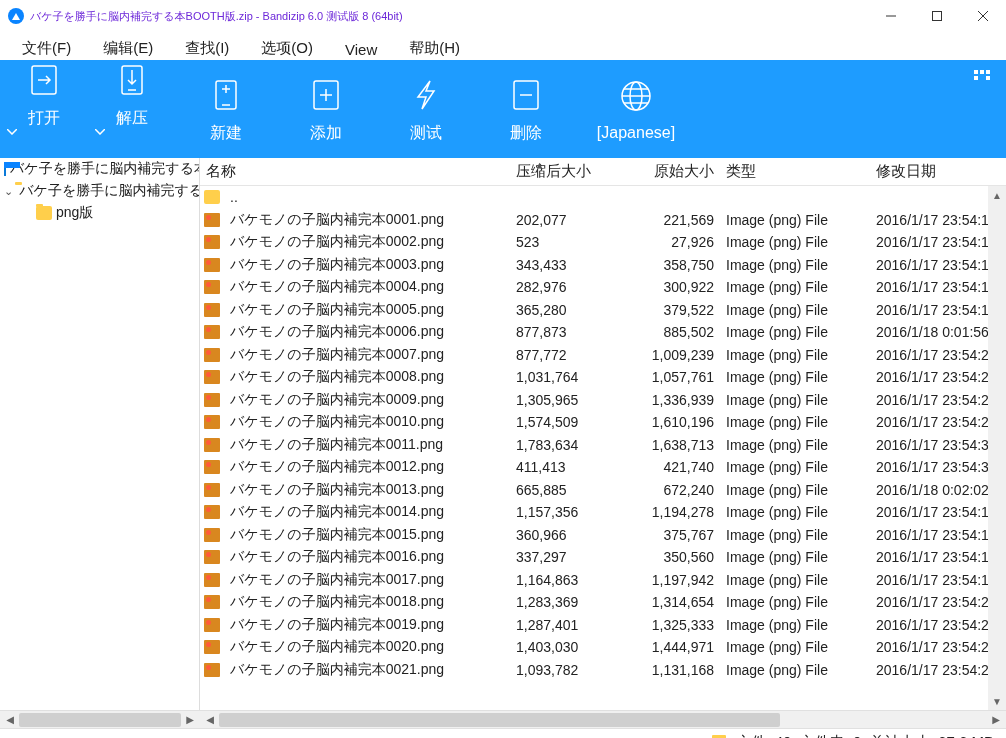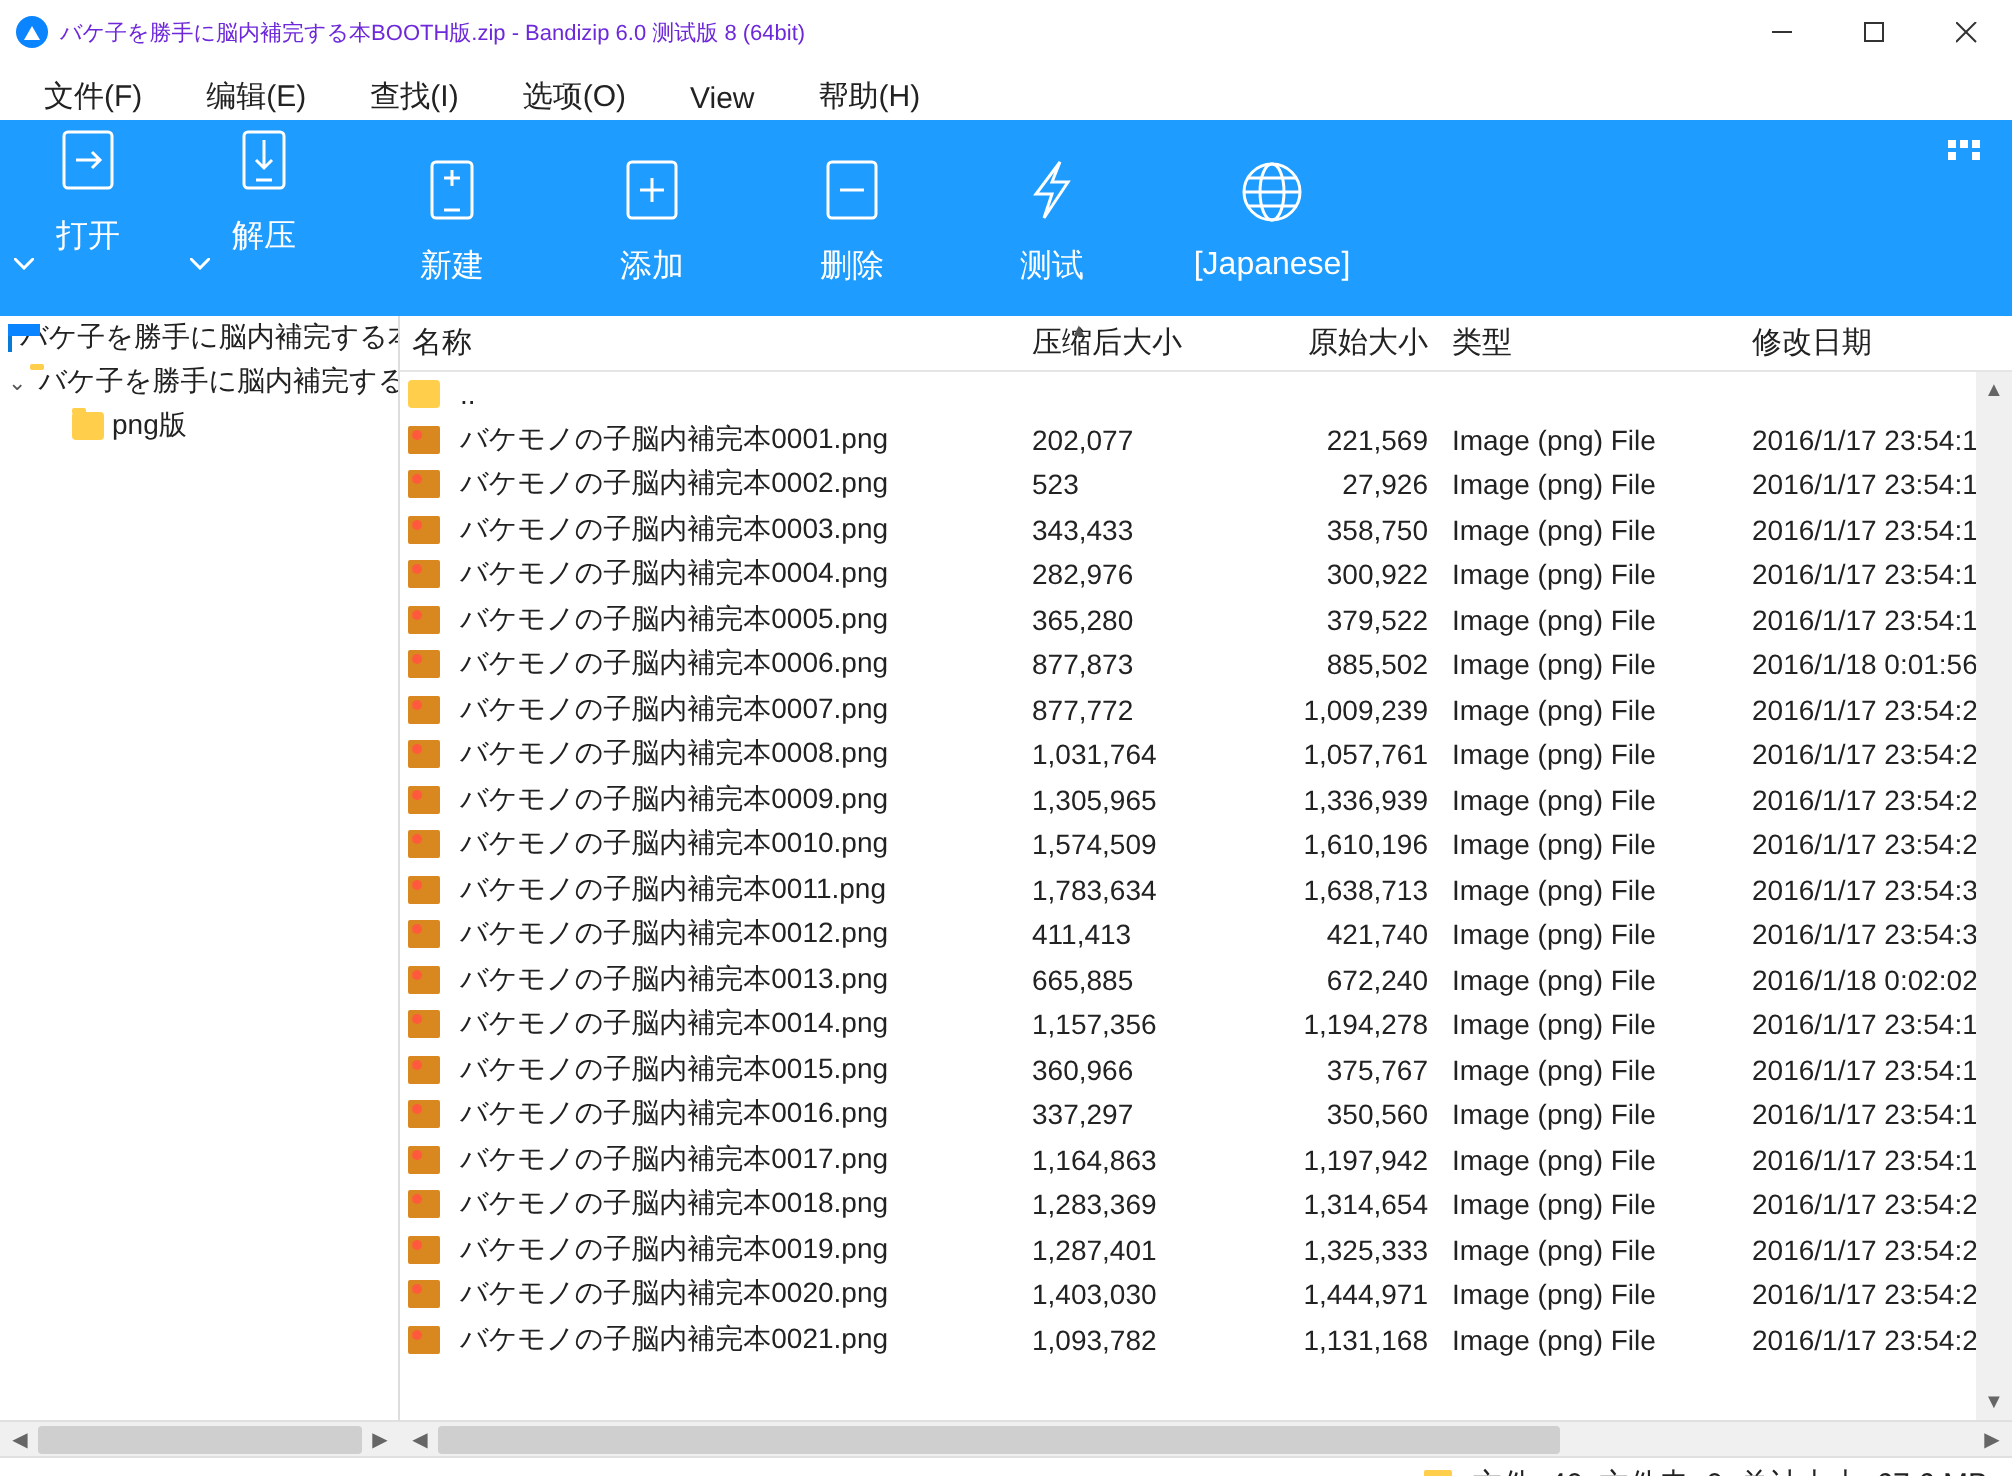--- a/index.html
+++ b/index.html
@@ -139,33 +139,33 @@
         <svg width="36" height="36" viewBox="0 0 36 36" stroke-width="1.5">
           <rect x="6" y="4" width="24" height="28" rx="2"></rect>
           <path d="M18 12 v12 M12 18 h12"></path>
         </svg>
       </span>
     <span class="tool-label">添加</span>
   </div>
   <div class="tool-btn tool-main" style="width:100px">
     <span class="tool-icon">
         <svg width="36" height="36" viewBox="0 0 36 36" stroke-width="1.5">
-          <rect x="6" y="4" width="24" height="28" rx="2"></rect>
-          <path d="M12 18 h12"></path>
+          <path d="M22 4 L10 20 h8 l-4 12 l12 -18 h-8 z"></path>
         </svg>
       </span>
-    <span class="tool-label">删除</span>
+    <span class="tool-label">测试</span>
   </div>
   <div class="tool-btn tool-main" style="width:100px">
     <span class="tool-icon">
         <svg width="36" height="36" viewBox="0 0 36 36" stroke-width="1.5">
-          <path d="M22 4 L10 20 h8 l-4 12 l12 -18 h-8 z"></path>
+          <rect x="6" y="4" width="24" height="28" rx="2"></rect>
+          <path d="M12 18 h12"></path>
         </svg>
       </span>
-    <span class="tool-label">测试</span>
+    <span class="tool-label">删除</span>
   </div>
   <div class="tool-btn lang-btn">
     <span class="tool-icon">
         <svg width="36" height="36" viewBox="0 0 36 36" stroke-width="1.5">
           <circle cx="18" cy="18" r="14"></circle>
           <ellipse cx="18" cy="18" rx="6" ry="14"></ellipse>
           <line x1="4" y1="18" x2="32" y2="18"></line>
           <path d="M6 11 h24 M6 25 h24"></path>
         </svg>
       </span>

